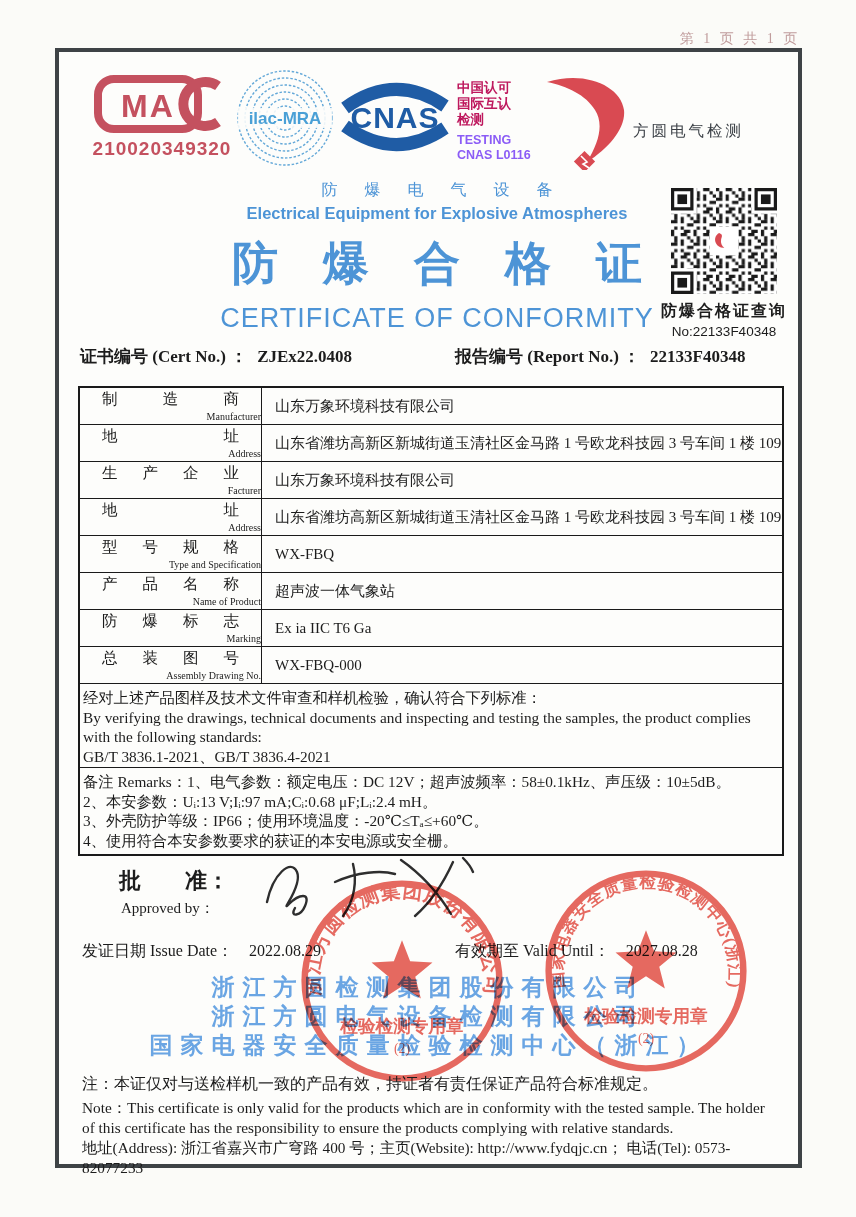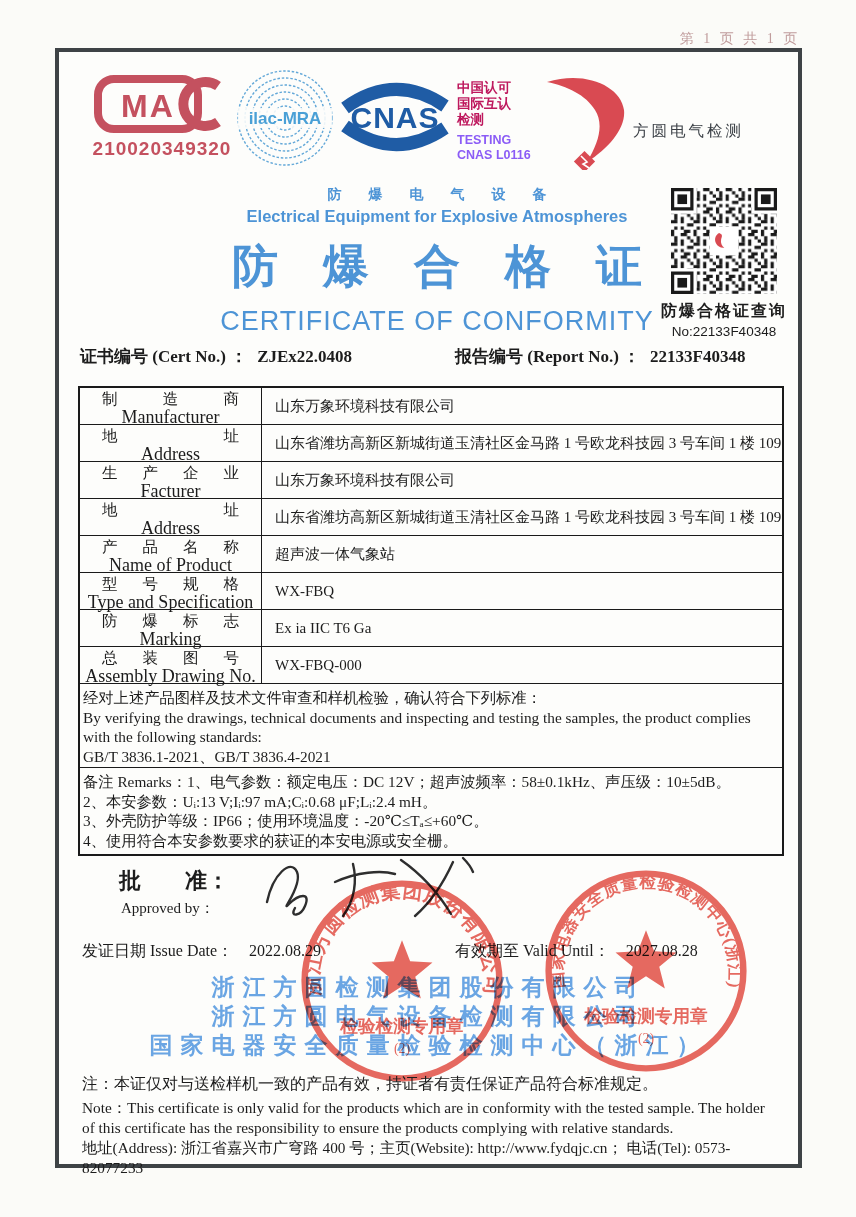--- a/index.html
+++ b/index.html
@@ -18,42 +18,42 @@
   .cnas-side{position:absolute;left:398px;top:28px;font-family:"Liberation Sans",sans-serif;}
   .cnas-side .cnl{color:#be185d;font-size:13.5px;font-weight:bold;line-height:16px;}
   .cnas-side .enl{color:#8b5cf6;font-size:12.5px;font-weight:bold;line-height:15px;margin-top:5px;}
   .fy{position:absolute;left:468px;top:22px;display:flex;align-items:center;}
   .fy-label{font-size:15.5px;color:#3a3f45;letter-spacing:3px;margin-left:6px;margin-top:18px;
         font-family:"Liberation Sans",sans-serif;}
 
   
   .title-block{position:absolute;left:58px;top:128px;width:640px;text-align:center;
         font-family:"Liberation Sans",sans-serif;color:#4d94d6;}
-  .t-cn-small{font-size:14px;font-weight:bold;letter-spacing:27px;margin-right:-27px;margin-top:6px;}
+  .t-cn-small{font-size:16px;font-weight:normal;letter-spacing:27px;margin-right:-27px;}
   .t-en-small{font-size:16.5px;font-weight:bold;margin-top:3px;}
   .t-cn-big{font-size:46px;font-weight:bold;letter-spacing:45px;margin-right:-45px;margin-top:10px;}
   .t-en-big{font-size:27px;letter-spacing:1px;margin-top:8px;}
 
   
   .qr-block{position:absolute;left:601px;top:136px;width:128px;text-align:center;}
   .qr-caption{font-size:16px;font-weight:bold;letter-spacing:2px;margin-top:3px;}
   .qr-number{font-size:13.5px;margin-top:2px;font-family:"Liberation Sans",sans-serif;}
 
   
   .cert-line{position:absolute;left:21px;top:293px;width:710px;font-size:17px;font-weight:600;}
   .cert-right{position:absolute;left:375px;top:0;}
   .cert-line .val{margin-left:10px;}
 
   
   .doc-table{position:absolute;left:19px;top:334px;width:706px;border:2px solid #1a1a1a;box-sizing:border-box;}
   .trow{display:flex;height:37px;border-bottom:1px solid #1a1a1a;box-sizing:border-box;}
   .tlabel{width:182px;border-right:1px solid #1a1a1a;display:flex;flex-direction:column;
         justify-content:center;box-sizing:border-box;}
   .tlabel .cn{font-size:15.5px;text-align:justify;text-align-last:justify;padding:0 22px;}
-  .tlabel .en{font-size:18px;text-align:center;margin-top:0px;line-height:14px;}
+  .tlabel .en{font-size:10px;text-align:right;margin-top:0px;line-height:14px;}
   .tvalue{flex:1;display:flex;align-items:center;padding-left:13px;font-size:15px;}
   .tsection{border-bottom:1px solid #1a1a1a;padding:4px 3px;box-sizing:border-box;}
   .tsection:last-child{border-bottom:none;}
   .standards{height:84px;}
   .remarks{height:86px;}
   .tsection div{font-size:15.3px;line-height:1.29;}
 
   
   .approval{position:absolute;left:60px;top:814px;}
   .approval .cn{font-size:22px;font-weight:600;}
@@ -214,31 +214,31 @@
       </div>
       <div class="trow">
         <div class="tlabel">
             <div class="cn">地址</div>
           <div class="en">Address</div>
           </div>
         <div class="tvalue">山东省潍坊高新区新城街道玉清社区金马路 1 号欧龙科技园 3 号车间 1 楼 109</div>
       </div>
       <div class="trow">
         <div class="tlabel">
+            <div class="cn">型号规格</div>
+          <div class="en">Type and Specification</div>
+          </div>
+        <div class="tvalue">WX-FBQ</div>
+      </div>
+      <div class="trow">
+        <div class="tlabel">
             <div class="cn">产品名称</div>
           <div class="en">Name of Product</div>
           </div>
         <div class="tvalue">超声波一体气象站</div>
-      </div>
-      <div class="trow">
-        <div class="tlabel">
-            <div class="cn">型号规格</div>
-          <div class="en">Type and Specification</div>
-          </div>
-        <div class="tvalue">WX-FBQ</div>
       </div>
       <div class="trow">
         <div class="tlabel">
             <div class="cn">防爆标志</div>
           <div class="en">Marking</div>
           </div>
         <div class="tvalue">Ex ia IIC T6 Ga</div>
       </div>
       <div class="trow">
         <div class="tlabel">

